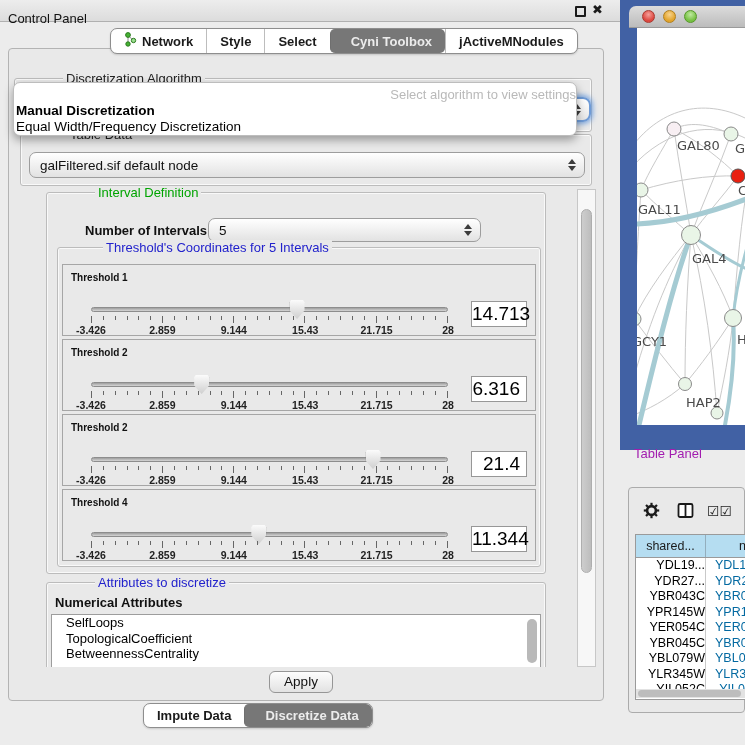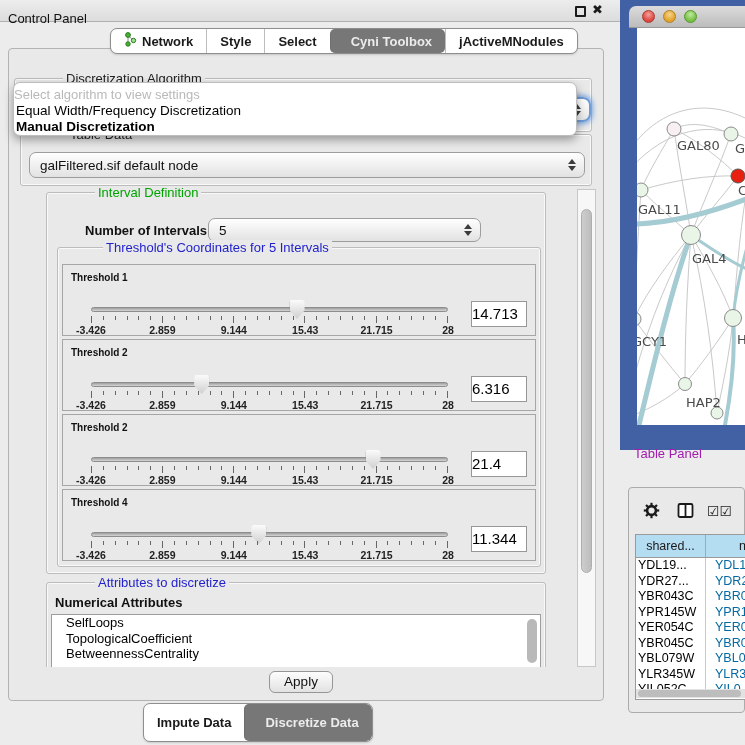--- a/index.html
+++ b/index.html
@@ -11,21 +11,21 @@
   .titlebar { left:0; top:0; width:620px; height:22px;
     background:linear-gradient(#ededed,#dcdcdc); border-bottom:1px solid #b0b0b0; }
   .titlebar-title { left:8px; top:3px; font-size:13px; color:#111;margin-top:8px; }
   .float-btn { left:575px; top:6px; width:11px; height:11px; border:2px solid #1a1a1a; border-radius:1px; background:transparent; }
   .close-btn { left:592px; top:2px; font-size:13px; font-weight:bold; color:#1a1a1a; cursor:default; }
 
   
   .tabbar { display:flex; height:26px; border:1px solid #8e8e8e; border-radius:7px;
     background:#fff; overflow:hidden; z-index:10; box-shadow:0 1px 2px rgba(0,0,0,.15); }
   .top-tabbar { left:110px; top:28px; }
-  .bottom-tabbar { left:143px; top:703px; height:39px; }
+  .bottom-tabbar { left:143px; top:703px; height:25px; }
   .tab { display:flex; align-items:center; gap:5px; padding:0 13px; font-size:13px; font-weight:bold;
     color:#1a1a1a; border-left:1px solid #bdbdbd; white-space:nowrap; }
   .tab:first-child { border-left:none; }
   .tab.selected { background:#777; color:#ececec; border-left-color:#6f6f6f; border-radius:5px;padding-left:20px; }
 
   
   .outer-panel { left:8px; top:48px; width:596px; height:653px; background:#e9e9e9;
     border:1px solid #b3b3b3; border-radius:4px; }
 
   
@@ -40,21 +40,21 @@
   
   .algo-group { left:14px; top:78px; width:578px; height:54px; }
   .algo-combo { position:absolute; left:14px; top:18px; width:562px; height:25px;
     background:linear-gradient(#fff,#e6e6e6); border:2px solid #6f9bd6; border-radius:8px;
     box-shadow:0 0 5px 2px rgba(90,145,220,.75); }
 
   
   .popup { left:13px; top:82px; width:564px; height:54px; background:#fff;
     border:1px solid #bdbdbd; border-radius:7px; box-shadow:0 4px 10px rgba(0,0,0,.35);
     z-index:60; padding-top:3px; }
-  .popup-hint { text-align:left; color:#b9b9b9; font-size:13px; height:17px; line-height:17px; }
+  .popup-hint { text-align:right; color:#b9b9b9; font-size:13px; height:17px; line-height:17px; }
   .popup-opt { font-size:13.5px; padding-left:2px; height:16px; line-height:16px; color:#000; }
   .popup-opt.bold { font-weight:bold; }
 
   
   .combo { background:linear-gradient(#ffffff,#e2e2e2); border:1px solid #9d9d9d; border-radius:7px;
     font-size:13.5px; color:#111; position:absolute; }
   .combo .val { position:absolute; left:10px; top:0; line-height:24px; white-space:nowrap; }
   .stepper { position:absolute; right:8px; top:50%; transform:translateY(-50%); width:8px; }
   .step-up { width:0; height:0; border-left:4px solid transparent; border-right:4px solid transparent;
     border-bottom:5px solid #3c3c3c; margin-bottom:2px; }
@@ -83,21 +83,21 @@
     background:linear-gradient(#fbfbfb,#cfcfcf);
     clip-path:polygon(10% 0,90% 0,100% 12%,100% 55%,50% 100%,0 55%,0 12%);
     filter:drop-shadow(0 0 1px #777); }
   .ticks { position:absolute; left:0; top:9px; width:357px; height:8px; display:flex;
     justify-content:space-between; align-items:flex-start; }
   .tick { width:1px; background:#666; height:4px; }
   .tick.major { height:7px; }
   .tick-labels { position:absolute; left:0; top:17px; width:357px; height:12px; }
   .tick-label { position:absolute; transform:translateX(-50%); font-size:10.5px; font-weight:bold; color:#222; white-space:nowrap; }
   .thr-value { position:absolute; right:8px; top:36px; width:56px; height:26px; background:#fff;
-    border:1px solid #979797; font-size:15px; line-height:24px; text-align:left; padding-right:6px; color:#000; }
+    border:1px solid #979797; font-size:19px; line-height:24px; text-align:right; padding-right:6px; color:#000; }
 
   
   .attr-group { left:32px; top:394px; width:500px; height:120px; }
   .attr-subtitle { position:absolute; left:8px; top:12px; font-size:13px; font-weight:bold; color:#111; }
   .attr-list { position:absolute; left:4px; top:31px; width:490px; height:120px; background:#fff;
     border:1px solid #9d9d9d; overflow:hidden; }
   .attr-item { padding-left:14px; font-size:13px; height:15.5px; line-height:15.5px; color:#000000; white-space:nowrap; }
   .attr-list-scrollbar { position:absolute; right:3px; top:4px; width:10px; height:44px;
     background:#b9b9b9; border-radius:5px; }
 
@@ -129,21 +129,21 @@
   .tp-toolbar { position:absolute; left:14px; top:14px; display:flex; align-items:center; }
   .icon-gear { margin-right:17px; }
   .icon-split { margin-right:13px; }
   .check-glyph { font-size:14px; color:#222; line-height:16px; }
   .ptable { position:absolute; left:6px; top:46px; width:111px; height:166px; background:#fff; border:1px solid #9a9a9a; }
   .ptable-header { display:flex; height:23px; background:#b5ddf1; border-bottom:1px solid #9a9a9a; }
   .ph-cell { font-size:12.5px; color:#1a1a1a; line-height:22px; overflow:hidden; white-space:nowrap; }
   .ph-cell.c1 { width:70px; text-align:center; border-right:1px solid #93aebd; }
   .ph-cell.c2 { flex:1; padding-left:33px; }
   .ptable-rows { height:140px; overflow:hidden; }
-  .prow { display:flex; height:15.5px; }
+  .prow { display:flex; height:15.5px;text-align:right; }
   .prow .td1 { width:70px; padding-left:2px; font-size:12.5px; color:#000; line-height:15.5px;
     border-right:1px solid #c9c9c9; white-space:nowrap; overflow:hidden; }
   .prow .td2 { flex:1; padding-left:9px; font-size:12.5px; color:#0369a1; line-height:15.5px; white-space:nowrap; overflow:hidden; }
   .hscroll { position:absolute; left:0; bottom:1px; width:109px; height:9px; background:#e2e2e2; }
   .hscroll-thumb { position:absolute; left:2px; top:1px; width:103px; height:7px; background:#bdbdbd; border-radius:4px; }
 </style>
 </head>
 <body>
 
 <div id="page">
@@ -186,22 +186,22 @@
     <div class="algo-combo">
       <div class="stepper">
         <div class="step-up"></div>
           <div class="step-down"></div>
       </div>
     </div>
   </div>
 
   <div class="abs popup">
     <div class="popup-hint">Select algorithm to view settings</div>
+    <div class="popup-opt bold">Manual Discretization</div>
     <div class="popup-opt">Equal Width/Frequency Discretization</div>
-    <div class="popup-opt bold">Manual Discretization</div>
   </div>
 
   <div class="group td-group">
     <span class="legend dark" style="left:6px">Table Data</span>
     <div class="combo td-combo">
       <span class="val">galFiltered.sif default node</span>
       <div class="stepper">
         <div class="step-up"></div>
           <div class="step-down"></div>
       </div>

